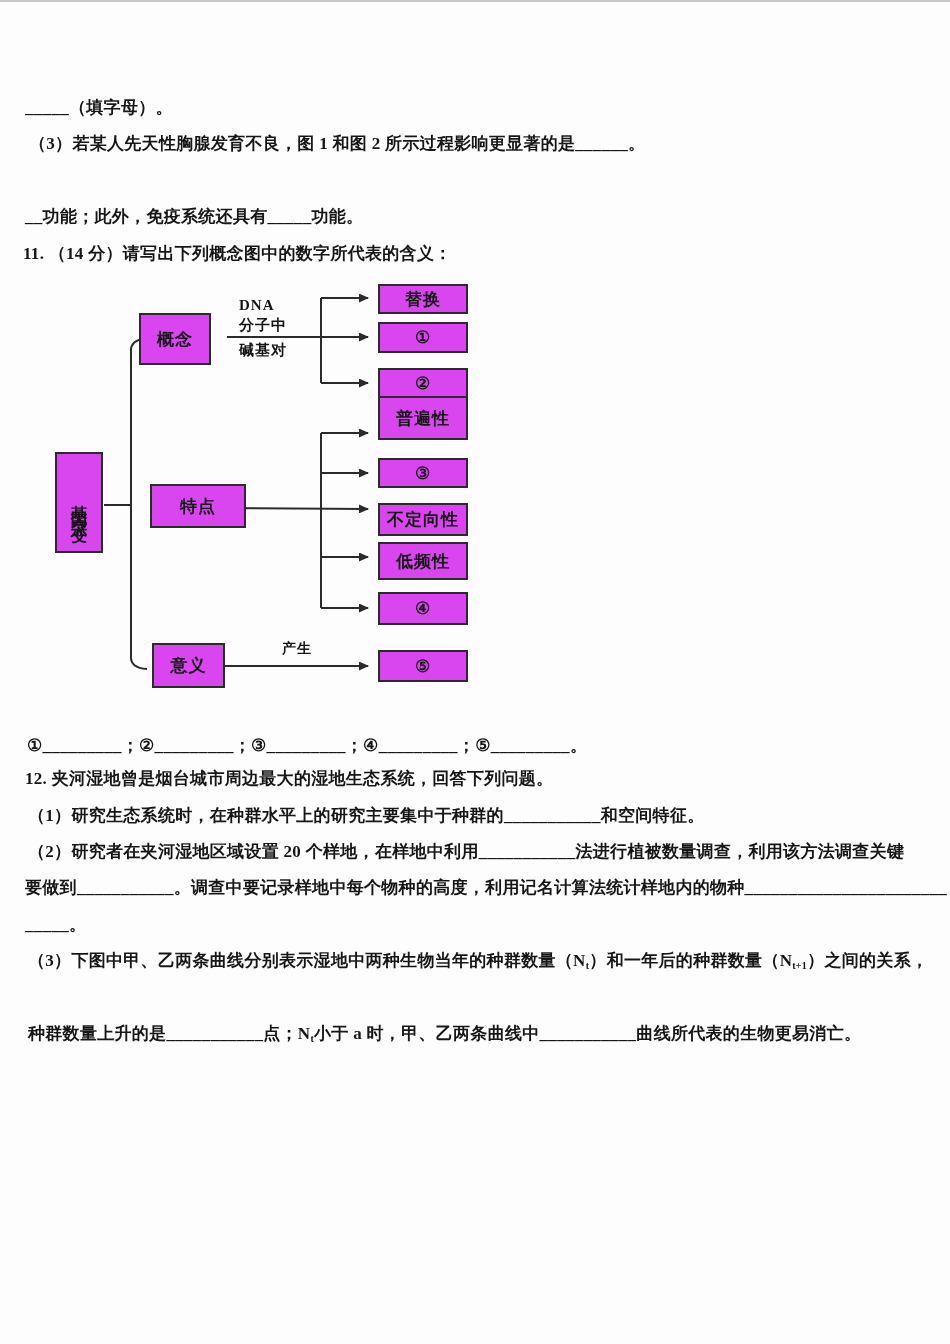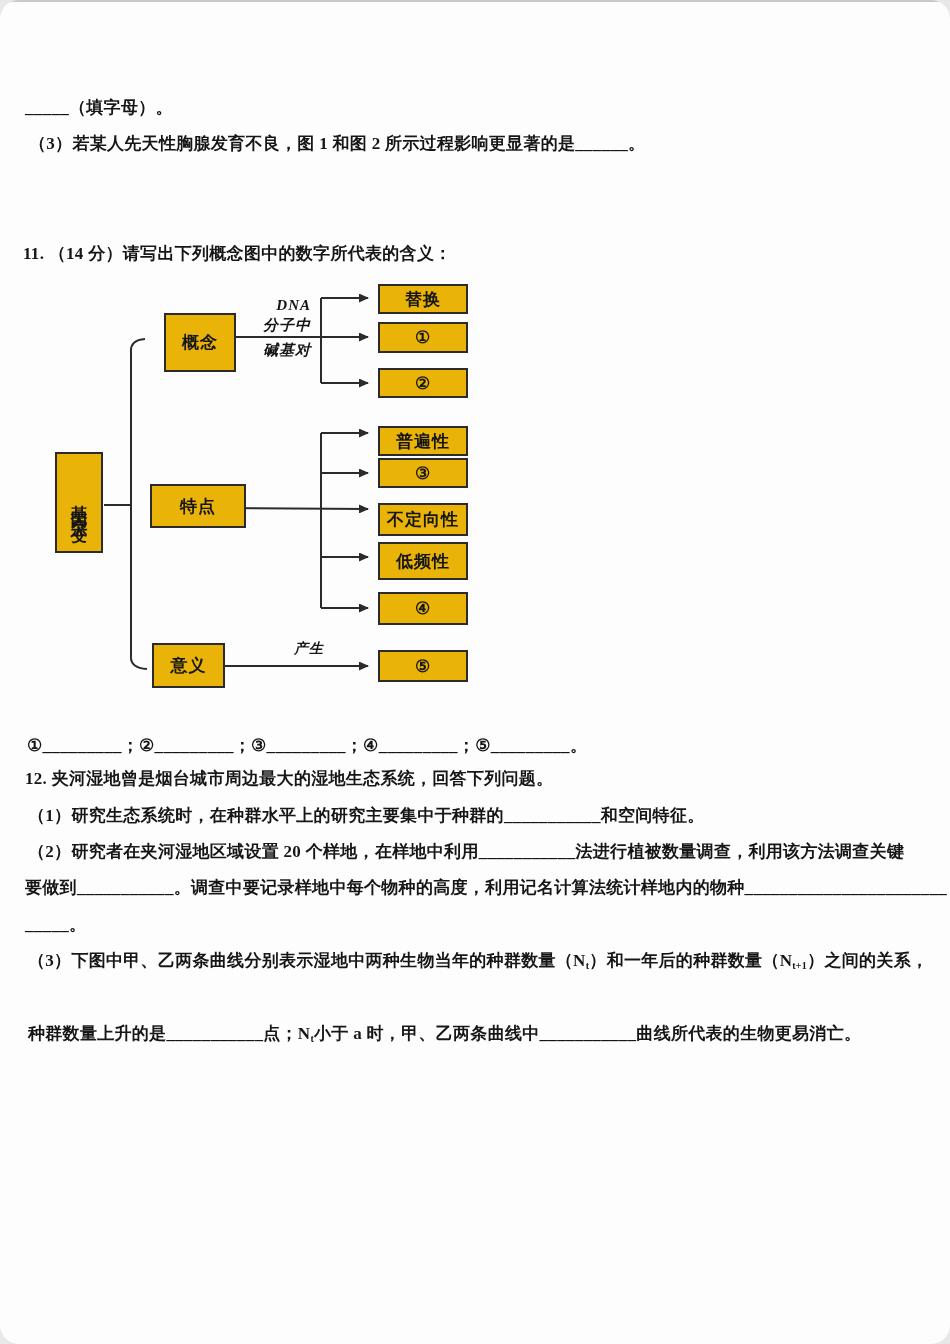--- a/index.html
+++ b/index.html
@@ -4,56 +4,56 @@
 <style>
   html,body{margin:0;padding:0;background:#e8e8e8;}
   .page{
     position:relative;
     width:950px;height:1344px;
     margin:0 auto;
     background:#fdfdfd;
     font-family:"Liberation Serif","DejaVu Serif",serif;
     color:#161616;
     overflow:hidden;
-    border-radius:19px;
   }
   .scan-edge{position:absolute;left:0;top:0;width:100%;height:2px;background:#c9c9c9;}
   .ln{
     position:absolute;margin:0;
     font-size:17px;line-height:22px;font-weight:600;
     white-space:nowrap;letter-spacing:0.3px;
   }
   .ln sub{font-size:10px;font-weight:700;vertical-align:-0.25em;}
   .diagram{position:absolute;left:0;top:0;width:950px;height:720px;}
   .wires{position:absolute;left:0;top:0;pointer-events:none;}
   .dbox{
     position:absolute;box-sizing:border-box;
-    border:2px solid #2b2b2b;background:#eab308;
+    border:2px solid #2b2b2b;background:#d946ef;
     display:flex;align-items:center;justify-content:center;
     font-size:17px;font-weight:700;letter-spacing:1px;
   }
   .rb{left:378px;width:90px;}
   .root{
     writing-mode:vertical-rl;text-orientation:upright;
     letter-spacing:7px;padding-top:4px;
   }
   .elabel{
     position:absolute;font-size:15px;font-weight:700;
-    text-align:right;line-height:20px;letter-spacing:1px;font-style:italic;
+    text-align:left;line-height:20px;letter-spacing:1px;
   }
   .blk{display:block;}
 </style>
 </head>
 <body>
 
 <div class="page">
   <div class="scan-edge"></div>
 
   <p class="ln" style="left:25px;top:97px"><span>_____（填字母）。</span></p>
   <p class="ln" style="left:29px;top:133px"><span>（3）若某人先天性胸腺发育不良，图 1 和图 2 所示过程影响更显著的是______。</span></p>
+  <p class="ln" style="left:25px;top:206px"><span>__功能；此外，免疫系统还具有_____功能。</span></p>
   <p class="ln" style="left:23px;top:243px"><span>11. （14 分）请写出下列概念图中的数字所代表的含义：</span></p>
   <p class="ln" style="left:27px;top:735px"><span>①_________；②_________；③_________；④_________；⑤_________。</span></p>
   <p class="ln" style="left:25px;top:768px"><span>12. 夹河湿地曾是烟台城市周边最大的湿地生态系统，回答下列问题。</span></p>
   <p class="ln" style="left:28px;top:805px"><span>（1）研究生态系统时，在种群水平上的研究主要集中于种群的___________和空间特征。</span></p>
   <p class="ln" style="left:28px;top:841px"><span>（2）研究者在夹河湿地区域设置 20 个样地，在样地中利用___________法进行植被数量调查，利用该方法调查关键</span></p>
   <p class="ln" style="left:25px;top:877px"><span>要做到___________。调查中要记录样地中每个物种的高度，利用记名计算法统计样地内的物种_______________________</span></p>
   <p class="ln" style="left:25px;top:914px"><span>_____。</span></p>
   <p class="ln" style="left:28px;top:950px"><span>（3）下图中甲、乙两条曲线分别表示湿地中两种生物当年的种群数量（N</span><sub>t</sub><span>）和一年后的种群数量（N</span><sub>t+1</sub><span>）之间的关系，</span></p>
   <p class="ln" style="left:28px;top:1023px"><span>种群数量上升的是___________点；N</span><sub>t</sub><span>小于 a 时，甲、乙两条曲线中___________曲线所代表的生物更易消亡。</span></p>
 
@@ -80,34 +80,34 @@
         <line x1="321" y1="473" x2="368" y2="473" marker-end="url(#arr)"></line>
         <line x1="321" y1="557" x2="368" y2="557" marker-end="url(#arr)"></line>
         <line x1="321" y1="608" x2="368" y2="608" marker-end="url(#arr)"></line>
 
         <line x1="225" y1="666" x2="368" y2="666" marker-end="url(#arr)"></line>
       </g>
     </svg>
 
     <div class="dbox root" style="left:55px;top:452px;width:48px;height:101px">基因突变</div>
 
-    <div class="dbox" style="left:164px;top:313px;width:72px;height:59px">概念</div>
+    <div class="dbox" style="left:139px;top:313px;width:72px;height:52px">概念</div>
     <div class="dbox" style="left:150px;top:484px;width:96px;height:44px">特点</div>
     <div class="dbox" style="left:152px;top:643px;width:73px;height:45px">意义</div>
 
     <div class="elabel" style="left:239px;top:295px;width:72px">
       <span class="blk">DNA</span>
       <span class="blk">分子中</span>
     </div>
     <div class="elabel" style="left:239px;top:340px;width:72px">碱基对</div>
     <div class="elabel" style="left:282px;top:639px;width:42px;font-size:14px">产生</div>
 
     <div class="dbox rb" style="top:284px;height:30px">替换</div>
     <div class="dbox rb" style="top:322px;height:31px">①</div>
     <div class="dbox rb" style="top:368px;height:30px">②</div>
-    <div class="dbox rb" style="top:426px;height:30px">普遍性</div>
+    <div class="dbox rb" style="top:396px;height:44px">普遍性</div>
     <div class="dbox rb" style="top:458px;height:30px">③</div>
     <div class="dbox rb" style="top:503px;height:33px">不定向性</div>
     <div class="dbox rb" style="top:542px;height:38px">低频性</div>
     <div class="dbox rb" style="top:592px;height:33px">④</div>
     <div class="dbox rb" style="top:650px;height:32px">⑤</div>
   </div>
 </div>
 
 </body></html>

